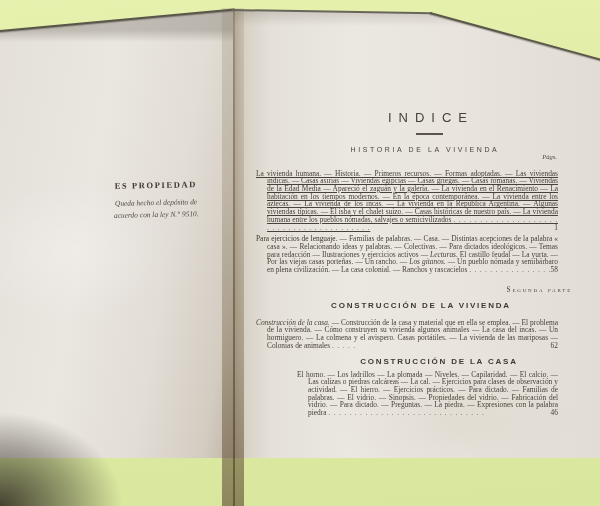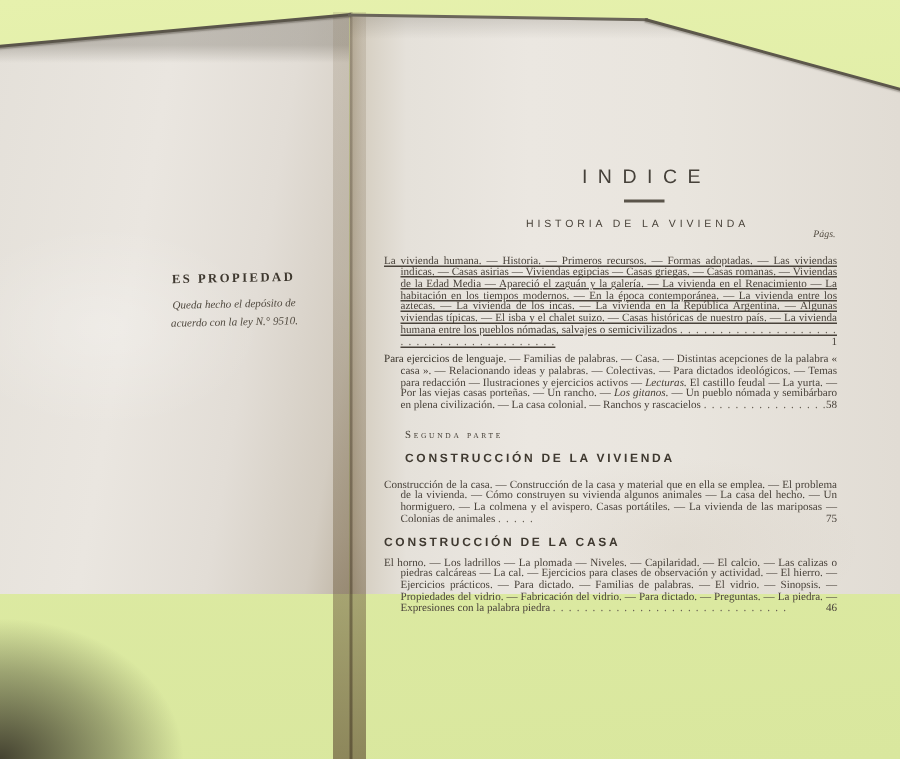--- a/index.html
+++ b/index.html
@@ -5,21 +5,21 @@
   html, body { margin: 0; padding: 0; }
   body {
     width: 600px; height: 506px;
     position: relative;
     overflow: hidden;
     background: linear-gradient(175deg, #e6f1ad 0%, #e0eda6 30%, #d9e79e 100%);
     font-family: "Liberation Serif", serif;
   }
 
   
-  .page { position: absolute; top: 0; height: 396px; z-index: 1; }
+  .page { position: absolute; top: 0; height: 458px; z-index: 1; }
 
   .page-left {
     left: 0; width: 233px;
     clip-path: polygon(0 31px, 233px 10px, 233px 506px, 0 506px);
     background-image:
       linear-gradient(to bottom, rgba(95,90,78,0.30) 30px, rgba(95,90,78,0) 42px),
       radial-gradient(140px 90px at 30% 55%, rgba(255,255,255,0.25), transparent 75%),
       linear-gradient(100deg, #e4e0d9 0%, #eae6e0 40%, #e2ddd6 68%, #d3ccc1 90%, #bfb5a5 100%);
   }
 
@@ -107,38 +107,38 @@
   .entry {
     position: relative;
     margin: 0; text-align: justify;
     font-size: 7.4px; line-height: 7.7px;
     padding-left: 11px; text-indent: -11px;
     color: #49423a;
   }
   .entry-1 { margin-top: 14px; text-decoration: underline; }
   .entry-2 { margin-top: 4px; }
   .entry-3 { margin-top: 9px; }
-  .entry-4 { margin-top: 5px; }
+  .entry-4 { margin-top: 5px; margin-left: 41px; }
   .lead-bold { font-weight: normal; color: #3a342b; }
-  .lead-italic { }
+  .lead-italic { font-style: italic; }
   .it { font-style: italic; margin-top: 24px; }
   .leaders { letter-spacing: 0.8px; color: #645d51; }
   .pg { position: absolute; right: 0; bottom: 0; text-indent: 0; font-size: 7.4px; color: #49423a; }
 
   .part-label {
-    position: relative; left: 14px; margin-top: 12px; text-align: left;
+    position: relative; left: 14px; margin-top: 12px; text-align: right;
     font-variant: small-caps; letter-spacing: 1.8px;
     font-size: 7.2px; color: #4a443b;
   }
   .h-construction {
-    position: relative; left: 14px; margin-top: 7px; text-align: left;
+    position: relative; left: 14px; margin-top: 7px; text-align: center;
     font-family: "Liberation Sans", sans-serif; font-weight: bold;
     font-size: 8px; letter-spacing: 1.8px; color: #3f3930;
   }
-  .h-casa { left: 0; }
+  .h-casa { left: 32px; }
 </style>
 </head>
 <body>
 
 <div class="page page-left">
   <div class="propiedad">
     <div class="prop-title">ES PROPIEDAD</div>
     <div class="prop-lines">
       <div>Queda hecho el depósito de</div>
       <div>acuerdo con la ley N.° 9510.</div>
@@ -164,22 +164,22 @@
 
     <p class="entry entry-2">
       <span class="lead-bold">Para ejercicios de lenguaje.</span><span> — Familias de palabras. — Casa. — Distintas acepciones de la palabra « casa ». — Relacionando ideas y palabras. — Colectivas. — Para dictados ideológicos. — Temas para redacción — Ilustraciones y ejercicios activos — </span><span class="it">Lecturas.</span><span> El castillo feudal — La yurta. — Por las viejas casas porteñas. — Un rancho. — </span><span class="it">Los gitanos.</span><span> — Un pueblo nómada y semibárbaro en plena civilización. — La casa colonial. — Ranchos y rascacielos </span><span class="leaders">. . . . . . . . . . . . . . . .</span>
       <span class="pg">58</span>
     </p>
 
     <div class="part-label">Segunda parte</div>
     <div class="h-construction">CONSTRUCCIÓN DE LA VIVIENDA</div>
 
     <p class="entry entry-3">
-      <span class="lead-italic">Construcción de la casa.</span><span> — Construcción de la casa y material que en ella se emplea. — El problema de la vivienda. — Cómo construyen su vivienda algunos animales — La casa del hecho. — Un hormiguero. — La colmena y el avispero. Casas portátiles. — La vivienda de las mariposas — Colonias de animales </span><span class="leaders">. . . . .</span>
-      <span class="pg">75</span>
+      <span class="lead-italic">Construcción de la casa.</span><span> — Construcción de la casa y material que en ella se emplea. — El problema de la vivienda. — Cómo construyen su vivienda algunos animales — La casa del incas. — Un hormiguero. — La colmena y el avispero. Casas portátiles. — La vivienda de las mariposas — Colonias de animales </span><span class="leaders">. . . . .</span>
+      <span class="pg">62</span>
     </p>
 
     <div class="h-construction h-casa">CONSTRUCCIÓN DE LA CASA</div>
 
     <p class="entry entry-4">
       <span>El horno. — Los ladrillos — La plomada — Niveles. — Capilaridad. — El calcio. — Las calizas o piedras calcáreas — La cal. — Ejercicios para clases de observación y actividad. — El hierro. — Ejercicios prácticos. — Para dictado. — Familias de palabras. — El vidrio. — Sinopsis. — Propiedades del vidrio. — Fabricación del vidrio. — Para dictado. — Preguntas. — La piedra. — Expresiones con la palabra piedra </span><span class="leaders">. . . . . . . . . . . . . . . . . . . . . . . . . . . . . .</span>
       <span class="pg">46</span>
     </p>
 
   </div>

